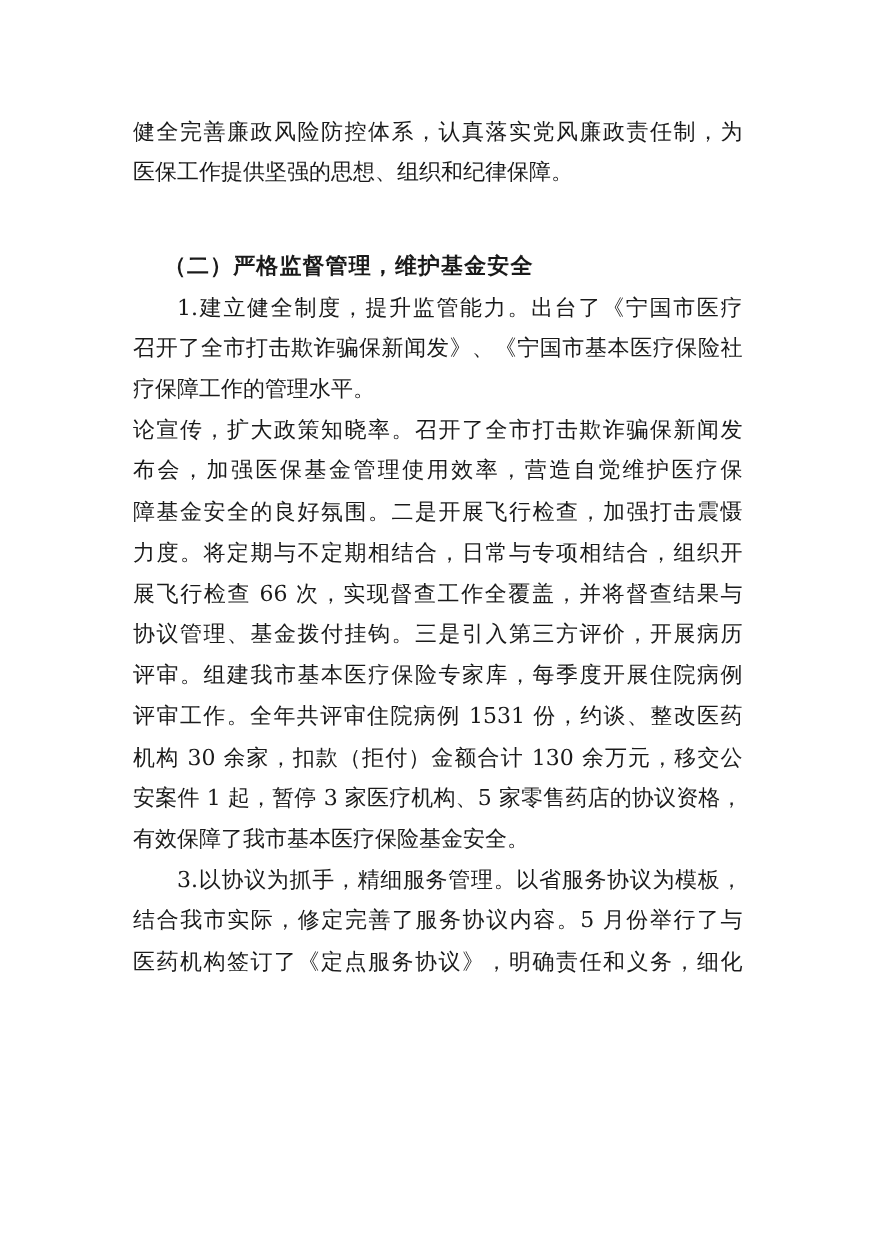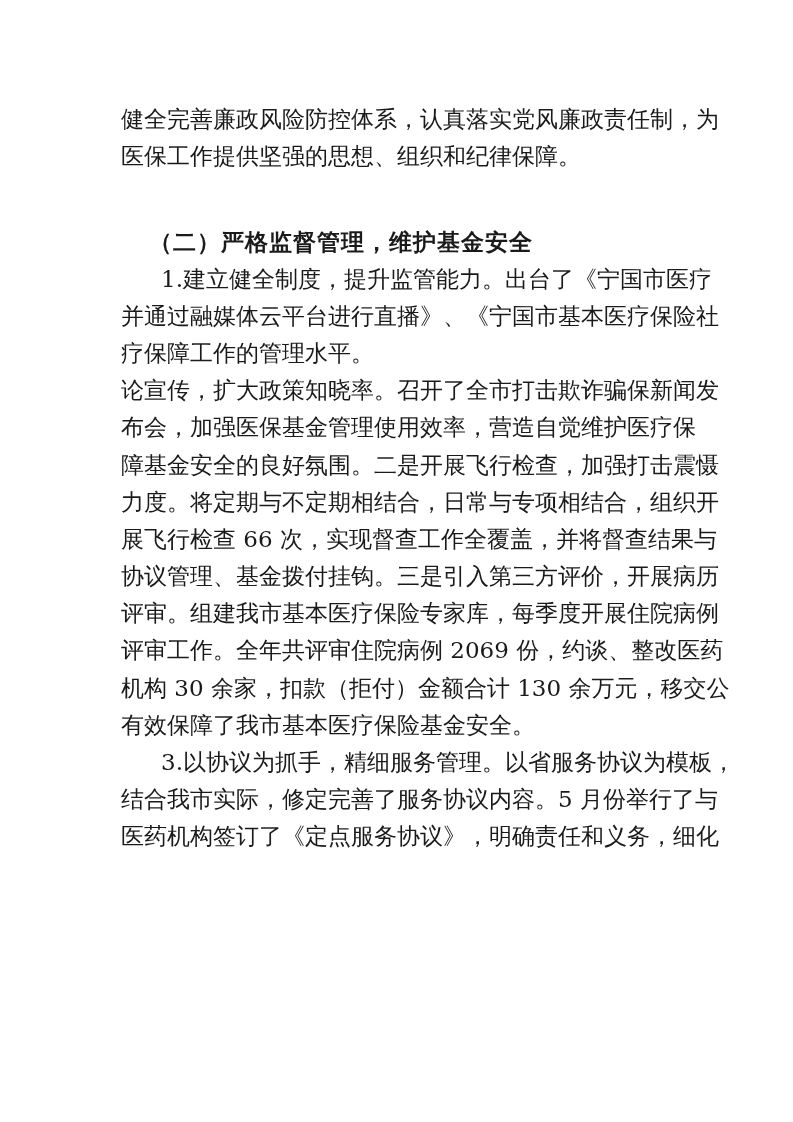--- a/index.html
+++ b/index.html
@@ -3,21 +3,21 @@
 <meta charset="utf-8">
 <style>
   html, body { margin: 0; padding: 0; background: #ffffff; }
   body { width: 793px; height: 1122px; position: relative; overflow: hidden; }
   .page {
     position: absolute;
     left: 121px;
     top: 101px;
     width: 554px;
     font-family: "DejaVu Serif", "Liberation Serif", serif;
-    font-size: 23px;
+    font-size: 20px;
     color: #1a1a1a;
   }
   .line {
     height: 37.2px;
     line-height: 37.2px;
     white-space: nowrap;
     text-align: justify;
     text-align-last: justify;
   }
   .line.last { text-align-last: left; }
@@ -39,34 +39,35 @@
 
   <div>
     <div class="line">健全完善廉政风险防控体系，认真落实党风廉政责任制，为</div>
     <div class="line last">医保工作提供坚强的思想、组织和纪律保障。</div>
   </div>
 
   <div class="heading">（二）严格监督管理，维护基金安全</div>
 
   <div>
     <div class="line indent">1.建立健全制度，提升监管能力。出台了《宁国市医疗</div>
-    <div class="line">并通过融媒体云平台进行直播》、《宁国市基本医疗保险社</div>
+    <div class="line">召开了全市打击欺诈骗保新闻发》、《宁国市基本医疗保险社</div>
     <div class="line last">疗保障工作的管理水平。</div>
   </div>
 
   <div>
     <div class="line">论宣传，扩大政策知晓率。召开了全市打击欺诈骗保新闻发</div>
     <div class="line">布会，加强医保基金管理使用效率，营造自觉维护医疗保</div>
     <div class="line">障基金安全的良好氛围。二是开展飞行检查，加强打击震慑</div>
     <div class="line">力度。将定期与不定期相结合，日常与专项相结合，组织开</div>
     <div class="line">展飞行检查 66 次，实现督查工作全覆盖，并将督查结果与</div>
     <div class="line">协议管理、基金拨付挂钩。三是引入第三方评价，开展病历</div>
     <div class="line">评审。组建我市基本医疗保险专家库，每季度开展住院病例</div>
-    <div class="line">评审工作。全年共评审住院病例 2069 份，约谈、整改医药</div>
+    <div class="line">评审工作。全年共评审住院病例 1531 份，约谈、整改医药</div>
     <div class="line">机构 30 余家，扣款（拒付）金额合计 130 余万元，移交公</div>
+    <div class="line">安案件 1 起，暂停 3 家医疗机构、5 家零售药店的协议资格，</div>
     <div class="line last">有效保障了我市基本医疗保险基金安全。</div>
   </div>
 
   <div>
     <div class="line indent">3.以协议为抓手，精细服务管理。以省服务协议为模板，</div>
     <div class="line">结合我市实际，修定完善了服务协议内容。5 月份举行了与</div>
     <div class="line">医药机构签订了《定点服务协议》，明确责任和义务，细化</div>
   </div>
 
 </div>

